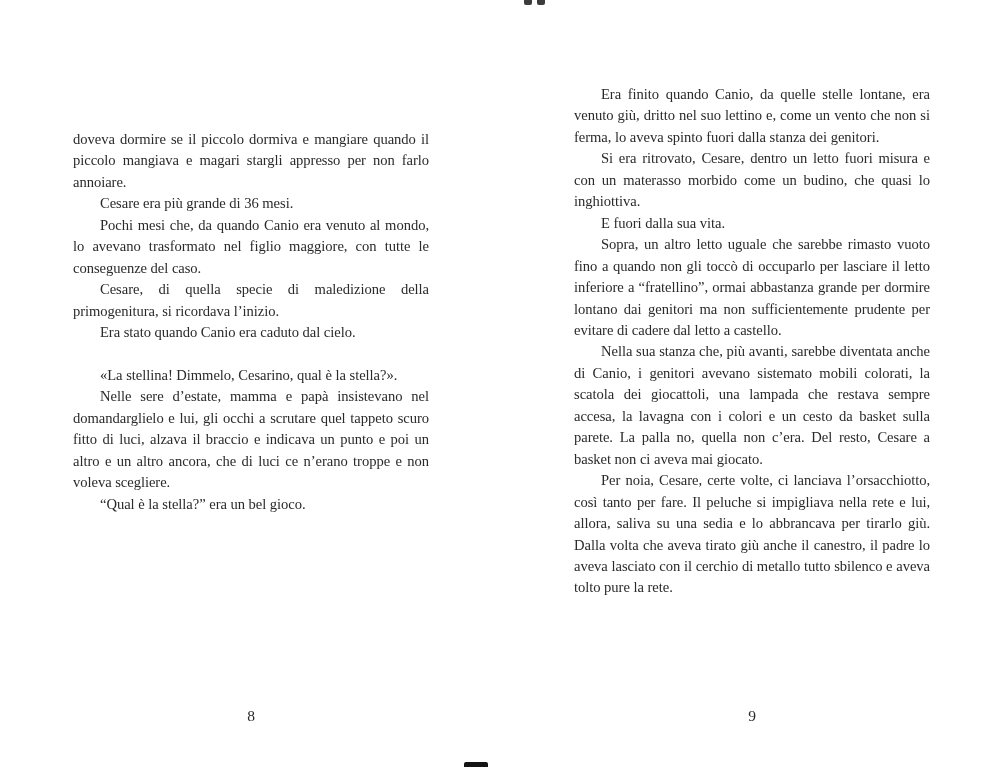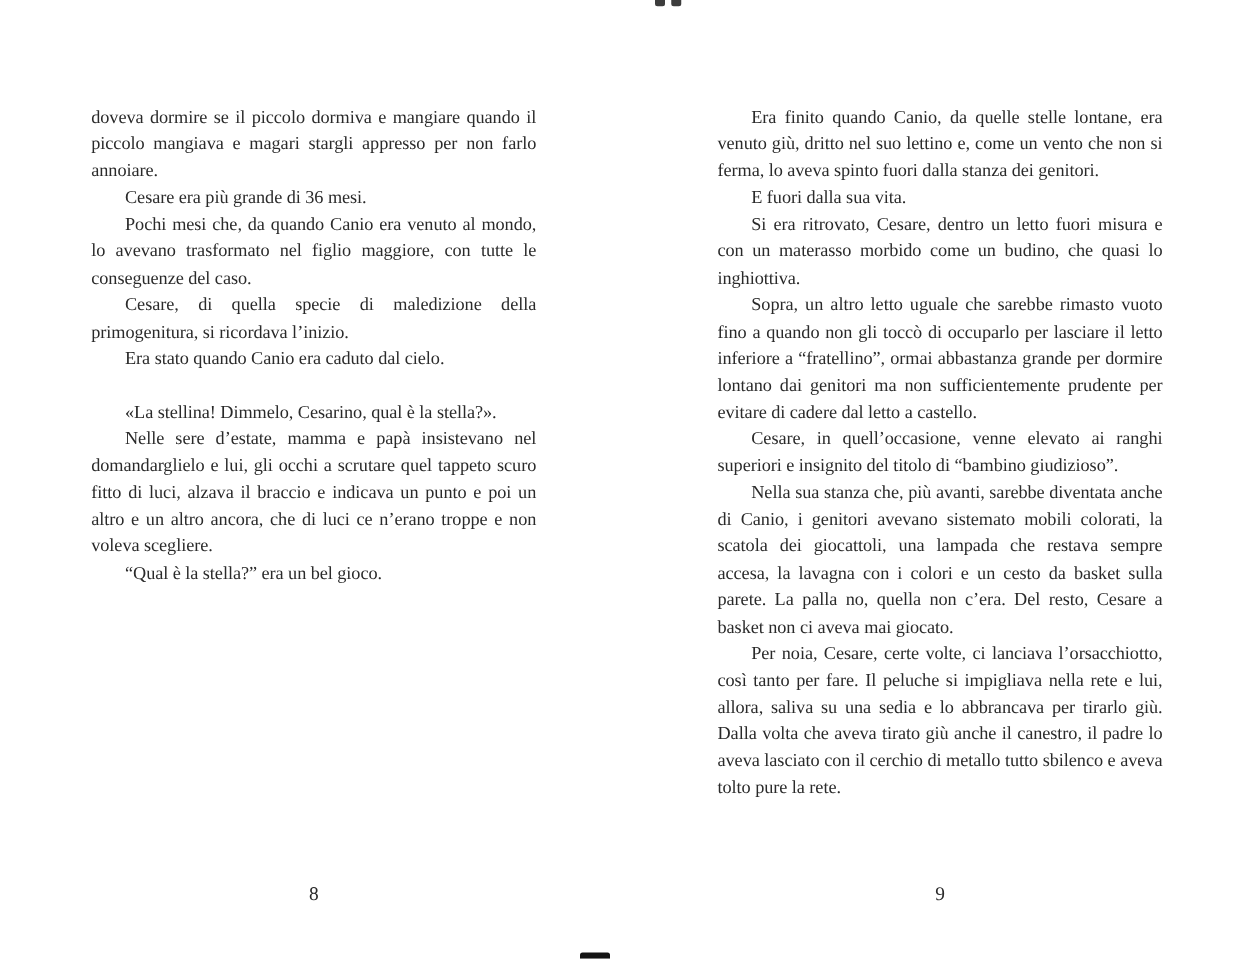--- a/index.html
+++ b/index.html
@@ -13,21 +13,21 @@
     background: #ffffff;
     overflow: hidden;
     font-family: "Liberation Serif", "DejaVu Serif", serif;
     color: #2a2a2a;
   }
   .text-column {
     position: absolute;
     top: 84px;
     width: 356px;
   }
-  .text-column.left  { left: 73px; }
+  .text-column.left  { left: 73px; margin-top: 45px; }
   .text-column.right { left: 574px; }
   .text-column p {
     margin: 0;
     font-size: 14.6px;
     line-height: 21.45px;
     text-align: justify;
     letter-spacing: -0.05px;
   }
   .text-column p.indent { text-indent: 27px; }
   .text-column p.spacer { height: 21.45px; }
@@ -73,24 +73,23 @@
     <p class="indent">Cesare, di quella specie di maledizione della primogenitura, si ricordava l’inizio.</p>
     <p class="indent">Era stato quando Canio era caduto dal cielo.</p>
     <p class=" spacer"></p>
     <p class="indent">«La stellina! Dimmelo, Cesarino, qual è la stella?».</p>
     <p class="indent">Nelle sere d’estate, mamma e papà insistevano nel domandarglielo e lui, gli occhi a scrutare quel tappeto scuro fitto di luci, alzava il braccio e indicava un punto e poi un altro e un altro ancora, che di luci ce n’erano troppe e non voleva scegliere.</p>
     <p class="indent">“Qual è la stella?” era un bel gioco.</p>
   </div>
 
 <div class="text-column right">
     <p class="indent">Era finito quando Canio, da quelle stelle lontane, era venuto giù, dritto nel suo lettino e, come un vento che non si ferma, lo aveva spinto fuori dalla stanza dei genitori.</p>
+    <p class="indent">Si era ritrovato, Cesare, dentro un letto fuori misura e con un materasso morbido come un budino, che quasi lo inghiottiva.</p>
     <p class="indent">E fuori dalla sua vita.</p>
-    <p class="indent">Si era ritrovato, Cesare, dentro un letto fuori misura e con un materasso morbido come un budino, che quasi lo inghiottiva.</p>
     <p class="indent">Sopra, un altro letto uguale che sarebbe rimasto vuoto fino a quando non gli toccò di occuparlo per lasciare il letto inferiore a “fratellino”, ormai abbastanza grande per dormire lontano dai genitori ma non sufficientemente prudente per evitare di cadere dal letto a castello.</p>
-    <p class="indent">Cesare, in quell’occasione, venne elevato ai ranghi superiori e insignito del titolo di “bambino giudizioso”.</p>
     <p class="indent">Nella sua stanza che, più avanti, sarebbe diventata anche di Canio, i genitori avevano sistemato mobili colorati, la scatola dei giocattoli, una lampada che restava sempre accesa, la lavagna con i colori e un cesto da basket sulla parete. La palla no, quella non c’era. Del resto, Cesare a basket non ci aveva mai giocato.</p>
     <p class="indent">Per noia, Cesare, certe volte, ci lanciava l’orsacchiotto, così tanto per fare. Il peluche si impigliava nella rete e lui, allora, saliva su una sedia e lo abbrancava per tirarlo giù. Dalla volta che aveva tirato giù anche il canestro, il padre lo aveva lasciato con il cerchio di metallo tutto sbilenco e aveva tolto pure la rete.</p>
   </div>
 
 <div class="page-number left">8</div>
 
 <div class="page-number right">9</div>
 
 <div class="bottom-handle"></div>
 

